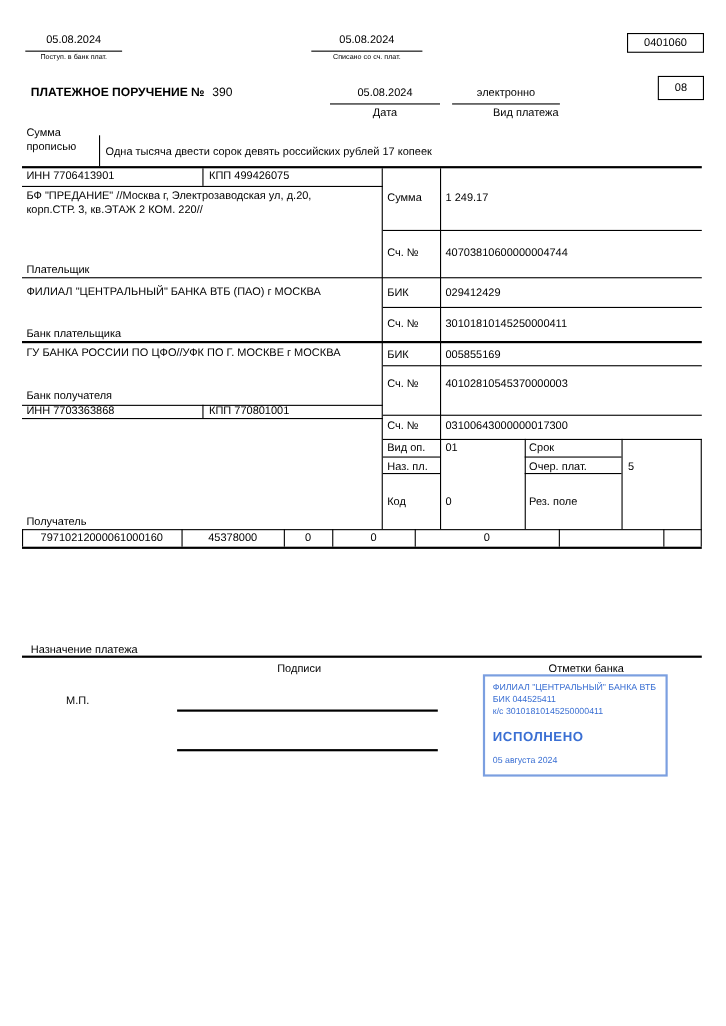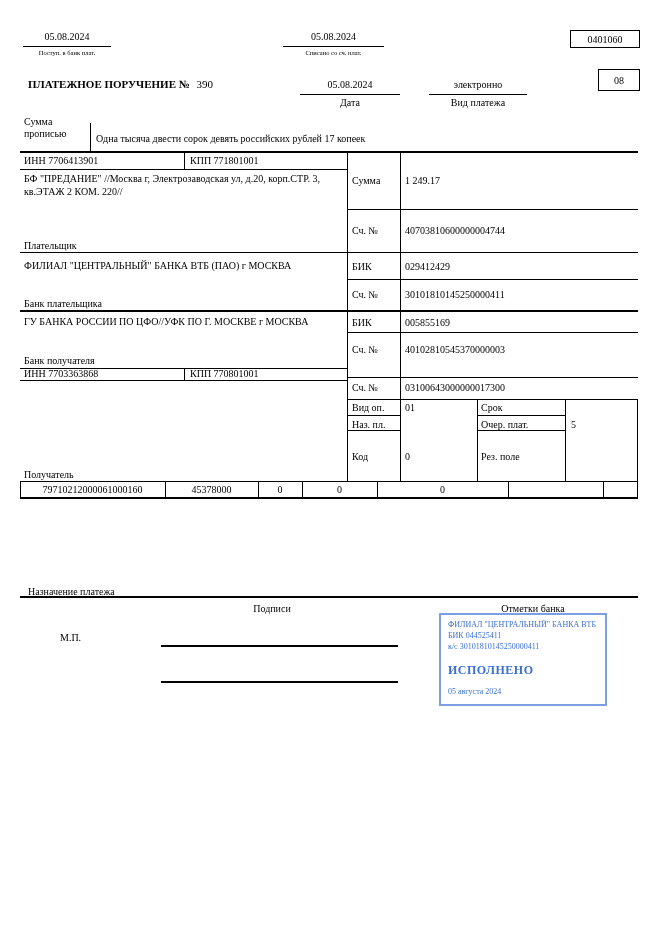--- a/index.html
+++ b/index.html
@@ -1,17 +1,17 @@
 <!DOCTYPE html>
 <html><head>
 <meta charset="utf-8">
 <style>
   html,body{margin:0;padding:0;background:#fff;}
   .page{position:relative;width:660px;height:830px;background:#fff;overflow:hidden;
-        font-family:Liberation Serif, serif;color:#000;}
+        font-family:Liberation Sans, sans-serif;color:#000;}
   .t{position:absolute;font-size:10px;line-height:13px;}
   .nw{white-space:nowrap;}
   .c{text-align:center;}
   .b{font-weight:bold;}
   .tiny{font-size:6.5px;line-height:8px;}
   .ul{border-bottom:1.5px solid #000;padding-bottom:3px;}
   .box{position:absolute;border:1.5px solid #000;display:flex;align-items:center;justify-content:center;font-size:10px;}
   .hl,.vl,.sig{position:absolute;background:#000;}
   .title{font-size:11px;line-height:13px;}
   .stamp{position:absolute;left:439px;top:613px;width:168px;height:93px;box-sizing:border-box;
@@ -29,21 +29,21 @@
   <div class="t c ul" style="left:283px;top:30px;width:101px;">05.08.2024</div>
   <div class="t tiny c" style="left:283px;top:49px;width:101px;">Списано со сч. плат.</div>
   <div class="box" style="left:570px;top:30px;width:68px;height:16px;">0401060</div>
 
   <div class="t title nw" style="left:28px;top:78px;">
     <span class="b">ПЛАТЕЖНОЕ ПОРУЧЕНИЕ №</span>
     <span style="margin-left:4px;">390</span>
   </div>
   <div class="t c ul" style="left:300px;top:78px;width:100px;">05.08.2024</div>
   <div class="t c" style="left:300px;top:96px;width:100px;">Дата</div>
-  <div class="t c ul" style="left:429px;top:78px;width:98px;">электронно</div>
+  <div class="t c ul" style="left:411px;top:78px;width:98px;">электронно</div>
   <div class="t c" style="left:429px;top:96px;width:98px;">Вид платежа</div>
   <div class="box" style="left:598px;top:69px;width:40px;height:20px;">08</div>
 
   <div class="hl" style="left:20px;top:151px;width:618px;height:2px;"></div>
   <div class="hl" style="left:20px;top:169px;width:328px;height:1px;"></div>
   <div class="hl" style="left:348px;top:209px;width:290px;height:1px;"></div>
   <div class="hl" style="left:20px;top:252px;width:618px;height:1px;"></div>
   <div class="hl" style="left:348px;top:279px;width:290px;height:1px;"></div>
   <div class="hl" style="left:20px;top:310px;width:618px;height:2px;"></div>
   <div class="hl" style="left:348px;top:332px;width:290px;height:1px;"></div>
@@ -73,21 +73,21 @@
   <div class="vl" style="left:302px;top:481px;width:1px;height:16px;"></div>
   <div class="vl" style="left:377px;top:481px;width:1px;height:16px;"></div>
   <div class="vl" style="left:508px;top:481px;width:1px;height:16px;"></div>
   <div class="vl" style="left:603px;top:481px;width:1px;height:16px;"></div>
   <div class="vl" style="left:637px;top:481px;width:1px;height:16px;"></div>
 
   <div class="t" style="left:24px;top:116px;width:60px;line-height:12px;">Сумма прописью</div>
   <div class="t nw" style="left:96px;top:132px;width:540px;">Одна тысяча двести сорок девять российских рублей 17 копеек</div>
 
   <div class="t nw" style="left:24px;top:154px;text-align:center;">ИНН 7706413901</div>
-  <div class="t nw" style="left:190px;top:154px;">КПП 771801001</div>
+  <div class="t nw" style="left:190px;top:154px;">КПП 499426075</div>
   <div class="t" style="left:24px;top:172px;width:296px;">БФ "ПРЕДАНИЕ" //Москва г, Электрозаводская ул, д.20, корп.СТР. 3, кв.ЭТАЖ 2 КОМ. 220//</div>
   <div class="t" style="left:24px;top:239px;">Плательщик</div>
   <div class="t nw" style="left:24px;top:259px;">ФИЛИАЛ "ЦЕНТРАЛЬНЫЙ" БАНКА ВТБ (ПАО) г МОСКВА</div>
   <div class="t" style="left:24px;top:297px;">Банк плательщика</div>
   <div class="t nw" style="left:24px;top:315px;">ГУ БАНКА РОССИИ ПО ЦФО//УФК ПО Г. МОСКВЕ г МОСКВА</div>
   <div class="t" style="left:24px;top:354px;">Банк получателя</div>
   <div class="t nw" style="left:24px;top:368px;line-height:11px;">ИНН 7703363868</div>
   <div class="t nw" style="left:190px;top:368px;line-height:11px;">КПП 770801001</div>
   <div class="t" style="left:24px;top:468px;">Получатель</div>
 

